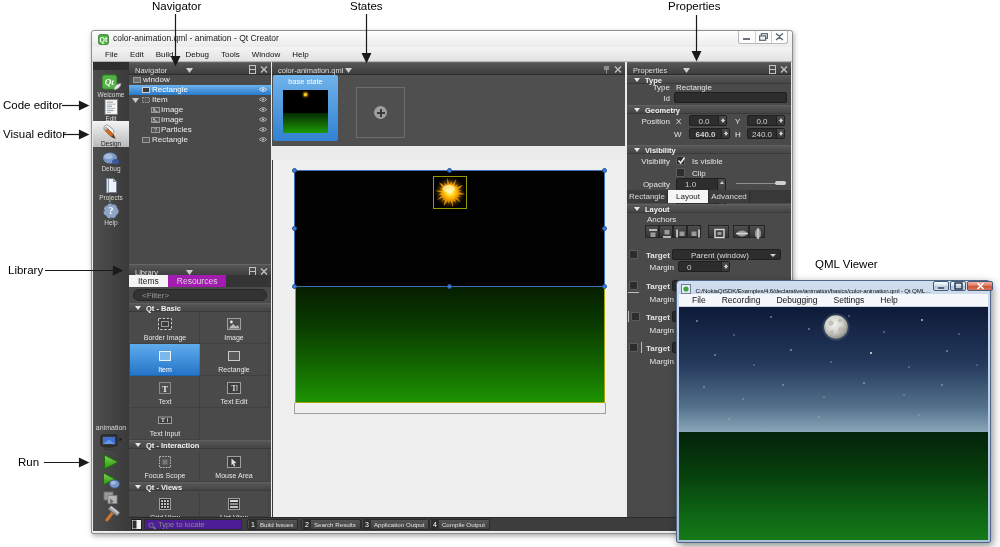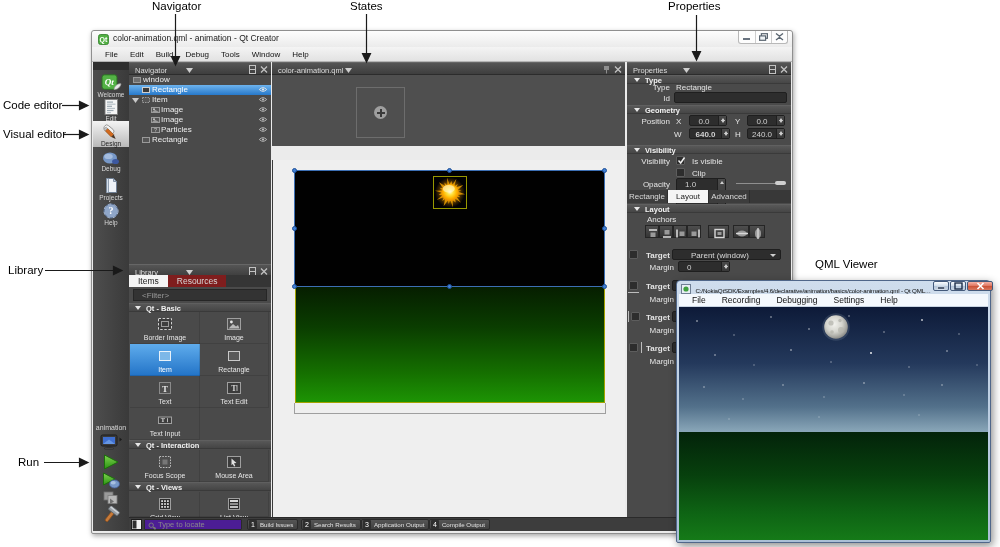--- a/index.html
+++ b/index.html
@@ -42,24 +42,24 @@
   .mode.sel{background:linear-gradient(#f4f4f4,#b9b9b9);color:#222;}
 
   
   .leftcol{position:absolute;left:129px;top:62px;width:142px;height:455px;background:#4a4a4a;z-index:11;}
   .tree{position:absolute;left:129px;top:75px;width:142px;z-index:12;}
   .trow{position:relative;height:10px;line-height:10px;color:#ececec;font-size:8px;white-space:nowrap;}
   .trow.sel{background:linear-gradient(#6db3ee,#2779cb);color:#fff;}
   .trow .eye{position:absolute;right:4px;top:2px;}
 
   .tabs{position:absolute;left:129px;top:275px;width:142px;height:12px;background:#353535;z-index:12;display:flex;font-size:8.5px;}
-  .tab{padding:1px 9px 0 9px;color:#d8d8d8;background:#7f1d1d;}
+  .tab{padding:1px 9px 0 9px;color:#d8d8d8;background:#a21caf;}
   .tab.on{background:#f4f4f4;color:#222;}
   .filter{position:absolute;left:133px;top:289px;width:134px;height:12px;background:#333;
-        border:1px solid #262626;border-radius:0;color:#9a9a9a;font-size:8px;
+        border:1px solid #262626;border-radius:6px;color:#9a9a9a;font-size:8px;
         line-height:11px;padding-left:8px;z-index:12;}
   .lsec{position:absolute;left:129px;width:142px;height:9px;background:linear-gradient(#575757,#454545);
         border-top:1px solid #5f5f5f;border-bottom:1px solid #3a3a3a;color:#f0f0f0;
         font-size:7.5px;font-weight:bold;z-index:12;line-height:9px;}
   .lsec .tri{display:inline-block;margin:0 5px 0 6px;width:0;height:0;
         border-left:3.5px solid transparent;border-right:3.5px solid transparent;border-top:4px solid #e8e8e8;vertical-align:1px;}
   .tile{position:absolute;width:70px;height:32px;text-align:center;color:#e6e6e6;font-size:7px;z-index:12;box-shadow:inset -1px -1px 0 rgba(0,0,0,0.12);}
   .tile .ticon{margin:4px auto 1px auto;width:16px;height:16px;}
   .tile.sel{background:linear-gradient(#5facec,#2273c7);color:#fff;}
 
@@ -550,20 +550,28 @@
     <svg width="7" height="9" viewBox="0 0 7 9">
           <rect x="1" y="1" width="5" height="4" fill="#8f8f8f"></rect>
           <line x1="3.5" y1="5" x2="3.5" y2="8.5" stroke="#8f8f8f"></line>
         </svg>
     <svg width="8" height="9" viewBox="0 0 8 8">
           <path d="M1 1 L7 7 M7 1 L1 7" stroke="#c2c2c2" stroke-width="1.3"></path>
         </svg>
   </div>
 </div>
 
+<div class="basestate">
+  <div class="bst">base state</div>
+  <div class="bsthumb">
+    <div class="bsky"></div>
+    <div class="bsun"></div>
+    <div class="bgnd"></div>
+  </div>
+</div>
 
 <div class="emptystate">
   <div class="pluscirc"></div>
 </div>
 
 
 <div class="canvas"></div>
 
 <div class="sky"></div>
 <div class="ground"></div>

